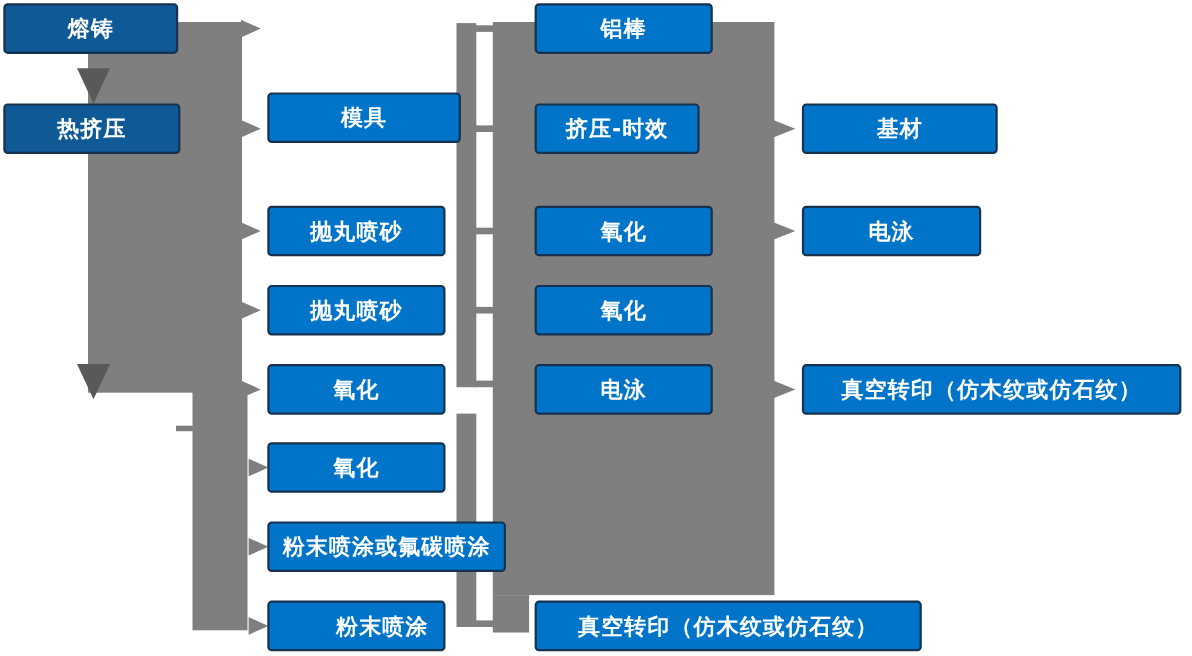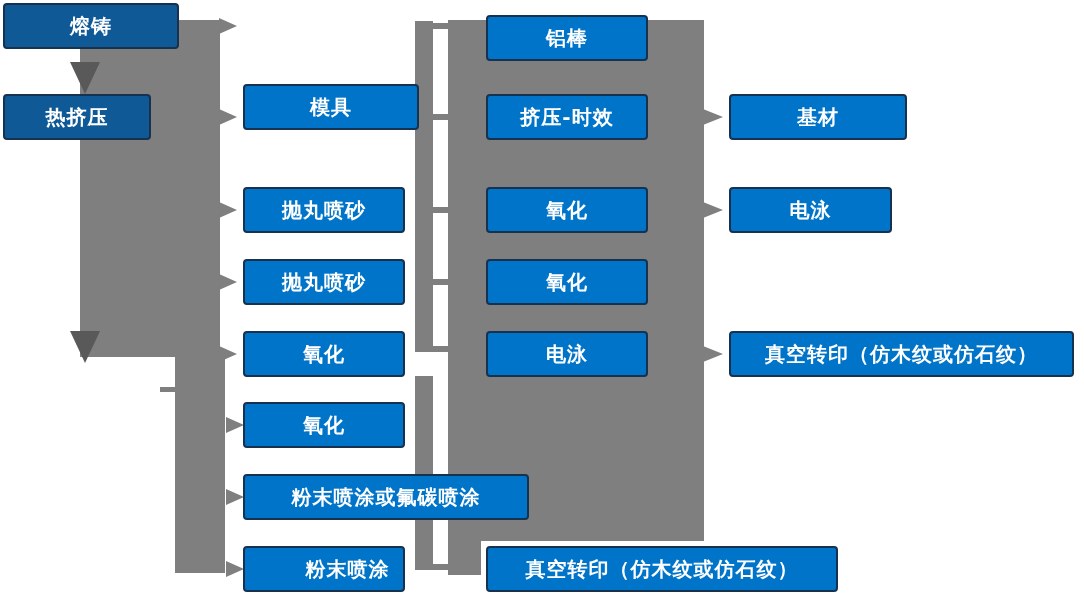--- a/index.html
+++ b/index.html
@@ -65,33 +65,33 @@
   <div class="arr-r" style="left:226px;top:489px;"></div>
   <div class="arr-r" style="left:226px;top:561px;"></div>
 
   <div class="arr-r lg" style="left:703px;top:109px;"></div>
   <div class="arr-r lg" style="left:703px;top:202px;"></div>
   <div class="arr-r lg" style="left:703px;top:346px;"></div>
 
   <div class="arr-d" style="left:70px;top:62px;"></div>
   <div class="arr-d" style="left:70px;top:331px;"></div>
 
-  <div class="node dark" style="left:3px;top:3px;width:176px;">熔铸</div>
-  <div class="node dark" style="left:3px;top:94px;width:148px;">热挤压</div>
+  <div class="node dark" style="left:3px;top:3px;width:159px;">熔铸</div>
+  <div class="node dark" style="left:3px;top:94px;width:161px;">热挤压</div>
 
   <div class="node" style="left:243px;top:84px;width:176px;">模具</div>
   <div class="node" style="left:243px;top:187px;width:162px;">抛丸喷砂</div>
   <div class="node" style="left:243px;top:259px;width:162px;">抛丸喷砂</div>
   <div class="node" style="left:243px;top:331px;width:162px;">氧化</div>
   <div class="node" style="left:243px;top:402px;width:162px;">氧化</div>
-  <div class="node" style="left:243px;top:474px;width:286px;">粉末喷涂或氟碳喷涂</div>
+  <div class="node" style="left:243px;top:474px;width:217px;">粉末喷涂或氟碳喷涂</div>
   <div class="node" style="left:243px;top:546px;width:162px;padding-left:47px;">粉末喷涂</div>
 
-  <div class="node" style="left:486px;top:3px;width:162px;margin-top:12px;">铝棒</div>
-  <div class="node" style="left:486px;top:94px;width:162px;">挤压-时效</div>
+  <div class="node" style="left:486px;top:3px;width:162px;">铝棒</div>
+  <div class="node" style="left:486px;top:94px;width:150px;">挤压-时效</div>
   <div class="node" style="left:486px;top:187px;width:162px;">氧化</div>
   <div class="node" style="left:486px;top:259px;width:162px;">氧化</div>
   <div class="node" style="left:486px;top:331px;width:162px;">电泳</div>
   <div class="node" style="left:486px;top:546px;width:352px;">真空转印（仿木纹或仿石纹）</div>
 
   <div class="node" style="left:729px;top:94px;width:178px;">基材</div>
   <div class="node" style="left:729px;top:187px;width:163px;">电泳</div>
   <div class="node" style="left:729px;top:331px;width:345px;">真空转印（仿木纹或仿石纹）</div>
 
 </div>

